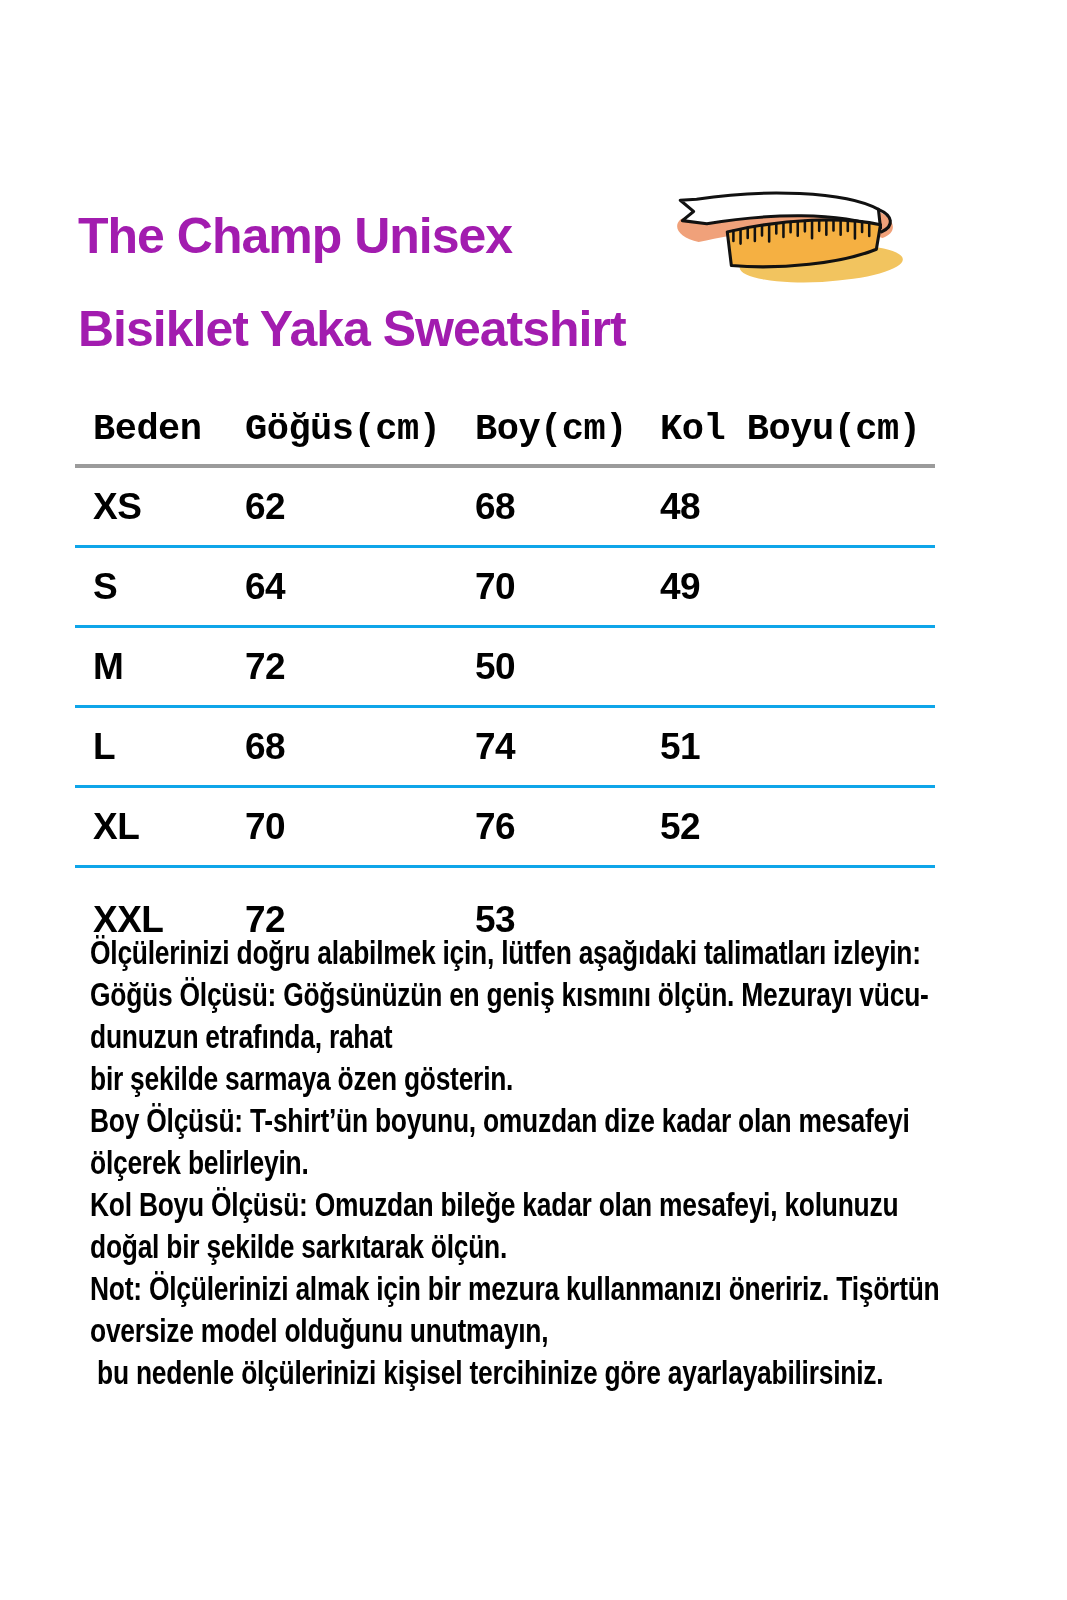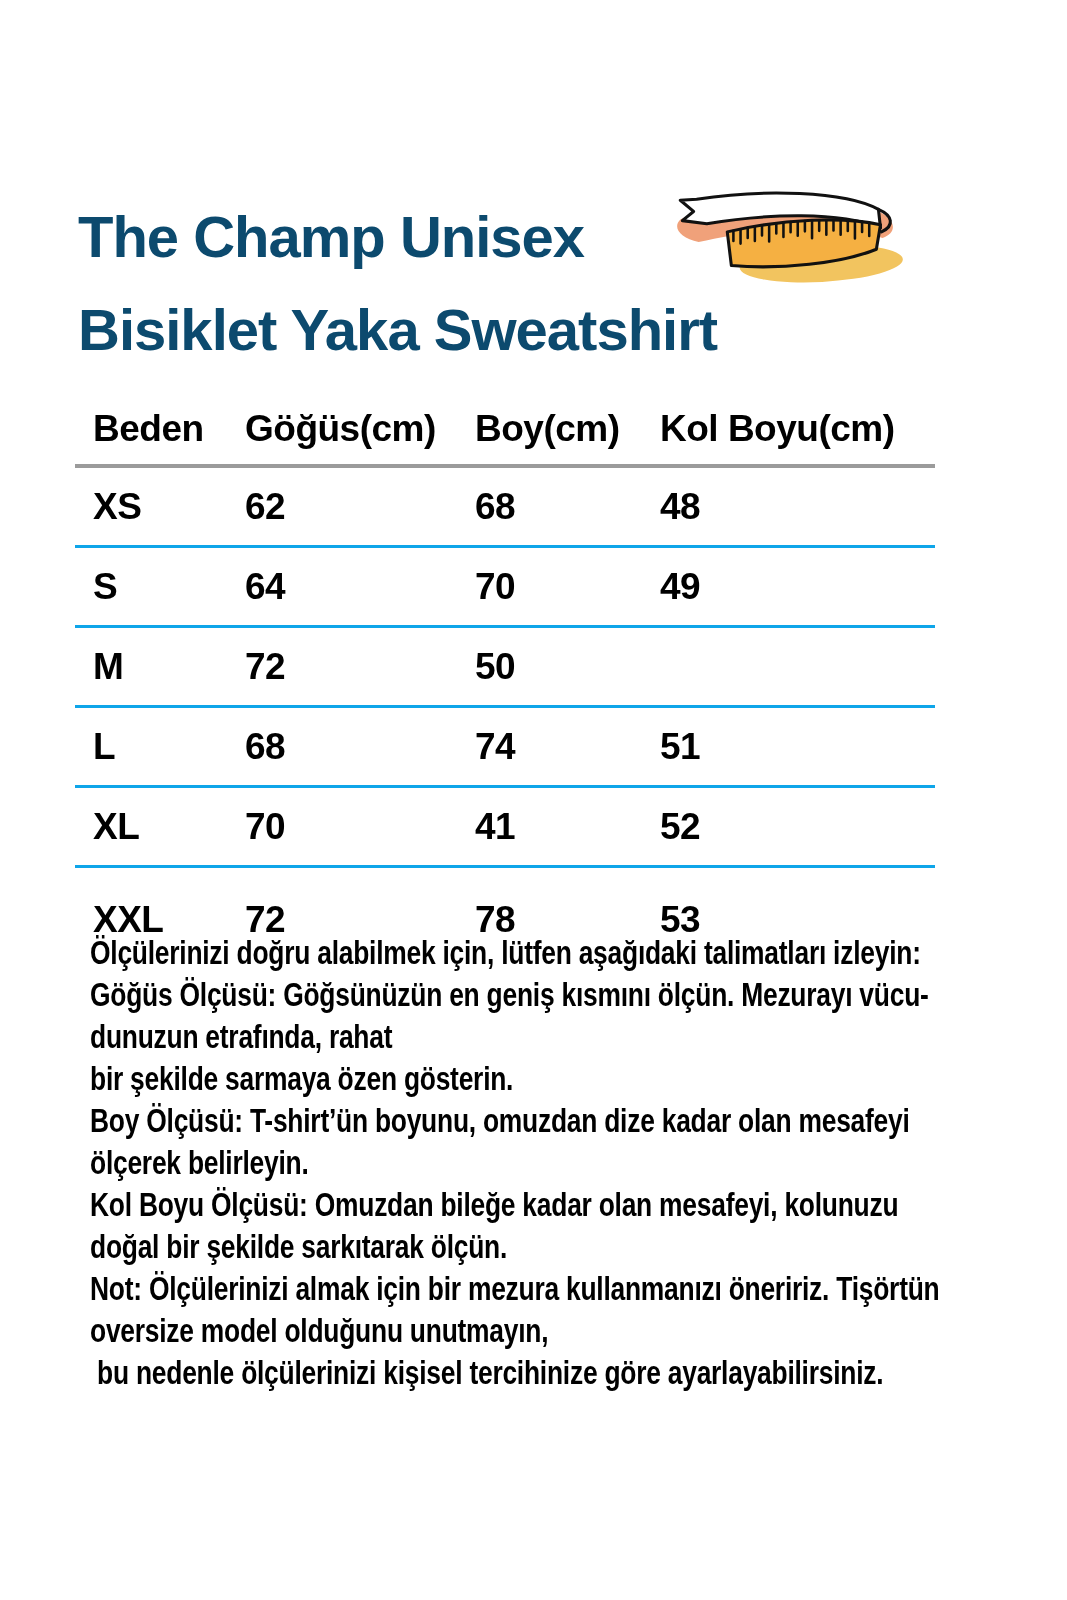--- a/index.html
+++ b/index.html
@@ -7,43 +7,43 @@
     width: 1067px; height: 1600px;
     font-family: "Liberation Sans", "DejaVu Sans", sans-serif;
     color: #000;
   }
   .page { position: relative; width: 1067px; height: 1600px; background: #fff; overflow: hidden; }
 
   
   .title {
     position: absolute; left: 78px; top: 190px;
     width: 780px;
-    font-size: 58px; font-weight: bold; line-height: 93px;
-    letter-spacing: -1px; color: #0c4a6e;
+    font-size: 50px; font-weight: bold; line-height: 93px;
+    letter-spacing: -1px; color: #a21caf;
   }
   .title .line { white-space: pre; }
 
   
   .tape-icon { position: absolute; left: 666px; top: 186px; width: 240px; height: 104px; }
 
   
   .size-table { position: absolute; left: 75px; top: 408px; width: 860px; }
   .t-row {
     display: grid;
     grid-template-columns: 170px 230px 185px 275px;
     align-items: center;
     height: 77px;
     border-bottom: 3px solid #0ea5e9;
   }
   .t-row.header {
     height: 56px;
     align-items: end;
     border-bottom: 4px solid #9b9b9b;
   }
-  .t-row.header .cell { padding-bottom: 24px; }
+  .t-row.header .cell { padding-bottom: 24px; font-family: Liberation Mono, monospace; }
   .t-row.last { border-bottom: none; margin-top: 13px; }
   .cell {
     font-size: 37px; font-weight: bold; letter-spacing: -0.5px;
   }
   .cell.c-size { text-align: left; padding-left: 18px; }
 
   
   .instructions {
     position: absolute; left: 90px; top: 932px;
     width: 1160px;
@@ -105,27 +105,26 @@
     </div>
     <div class="t-row">
       <div class="cell c-size">L</div>
       <div class="cell">68</div>
       <div class="cell">74</div>
       <div class="cell">51</div>
     </div>
     <div class="t-row">
       <div class="cell c-size">XL</div>
       <div class="cell">70</div>
-      <div class="cell">41</div>
+      <div class="cell">76</div>
       <div class="cell">52</div>
     </div>
     <div class="t-row last">
       <div class="cell c-size">XXL</div>
       <div class="cell">72</div>
-      <div class="cell">78</div>
       <div class="cell">53</div>
     </div>
   </div>
 
   <div class="instructions">
     <div class="iline">Ölçülerinizi doğru alabilmek için, lütfen aşağıdaki talimatları izleyin:</div>
     <div class="iline">Göğüs Ölçüsü: Göğsünüzün en geniş kısmını ölçün. Mezurayı vücu-</div>
     <div class="iline">dunuzun etrafında, rahat</div>
     <div class="iline">bir şekilde sarmaya özen gösterin.</div>
     <div class="iline">Boy Ölçüsü: T-shirt’ün boyunu, omuzdan dize kadar olan mesafeyi</div>

